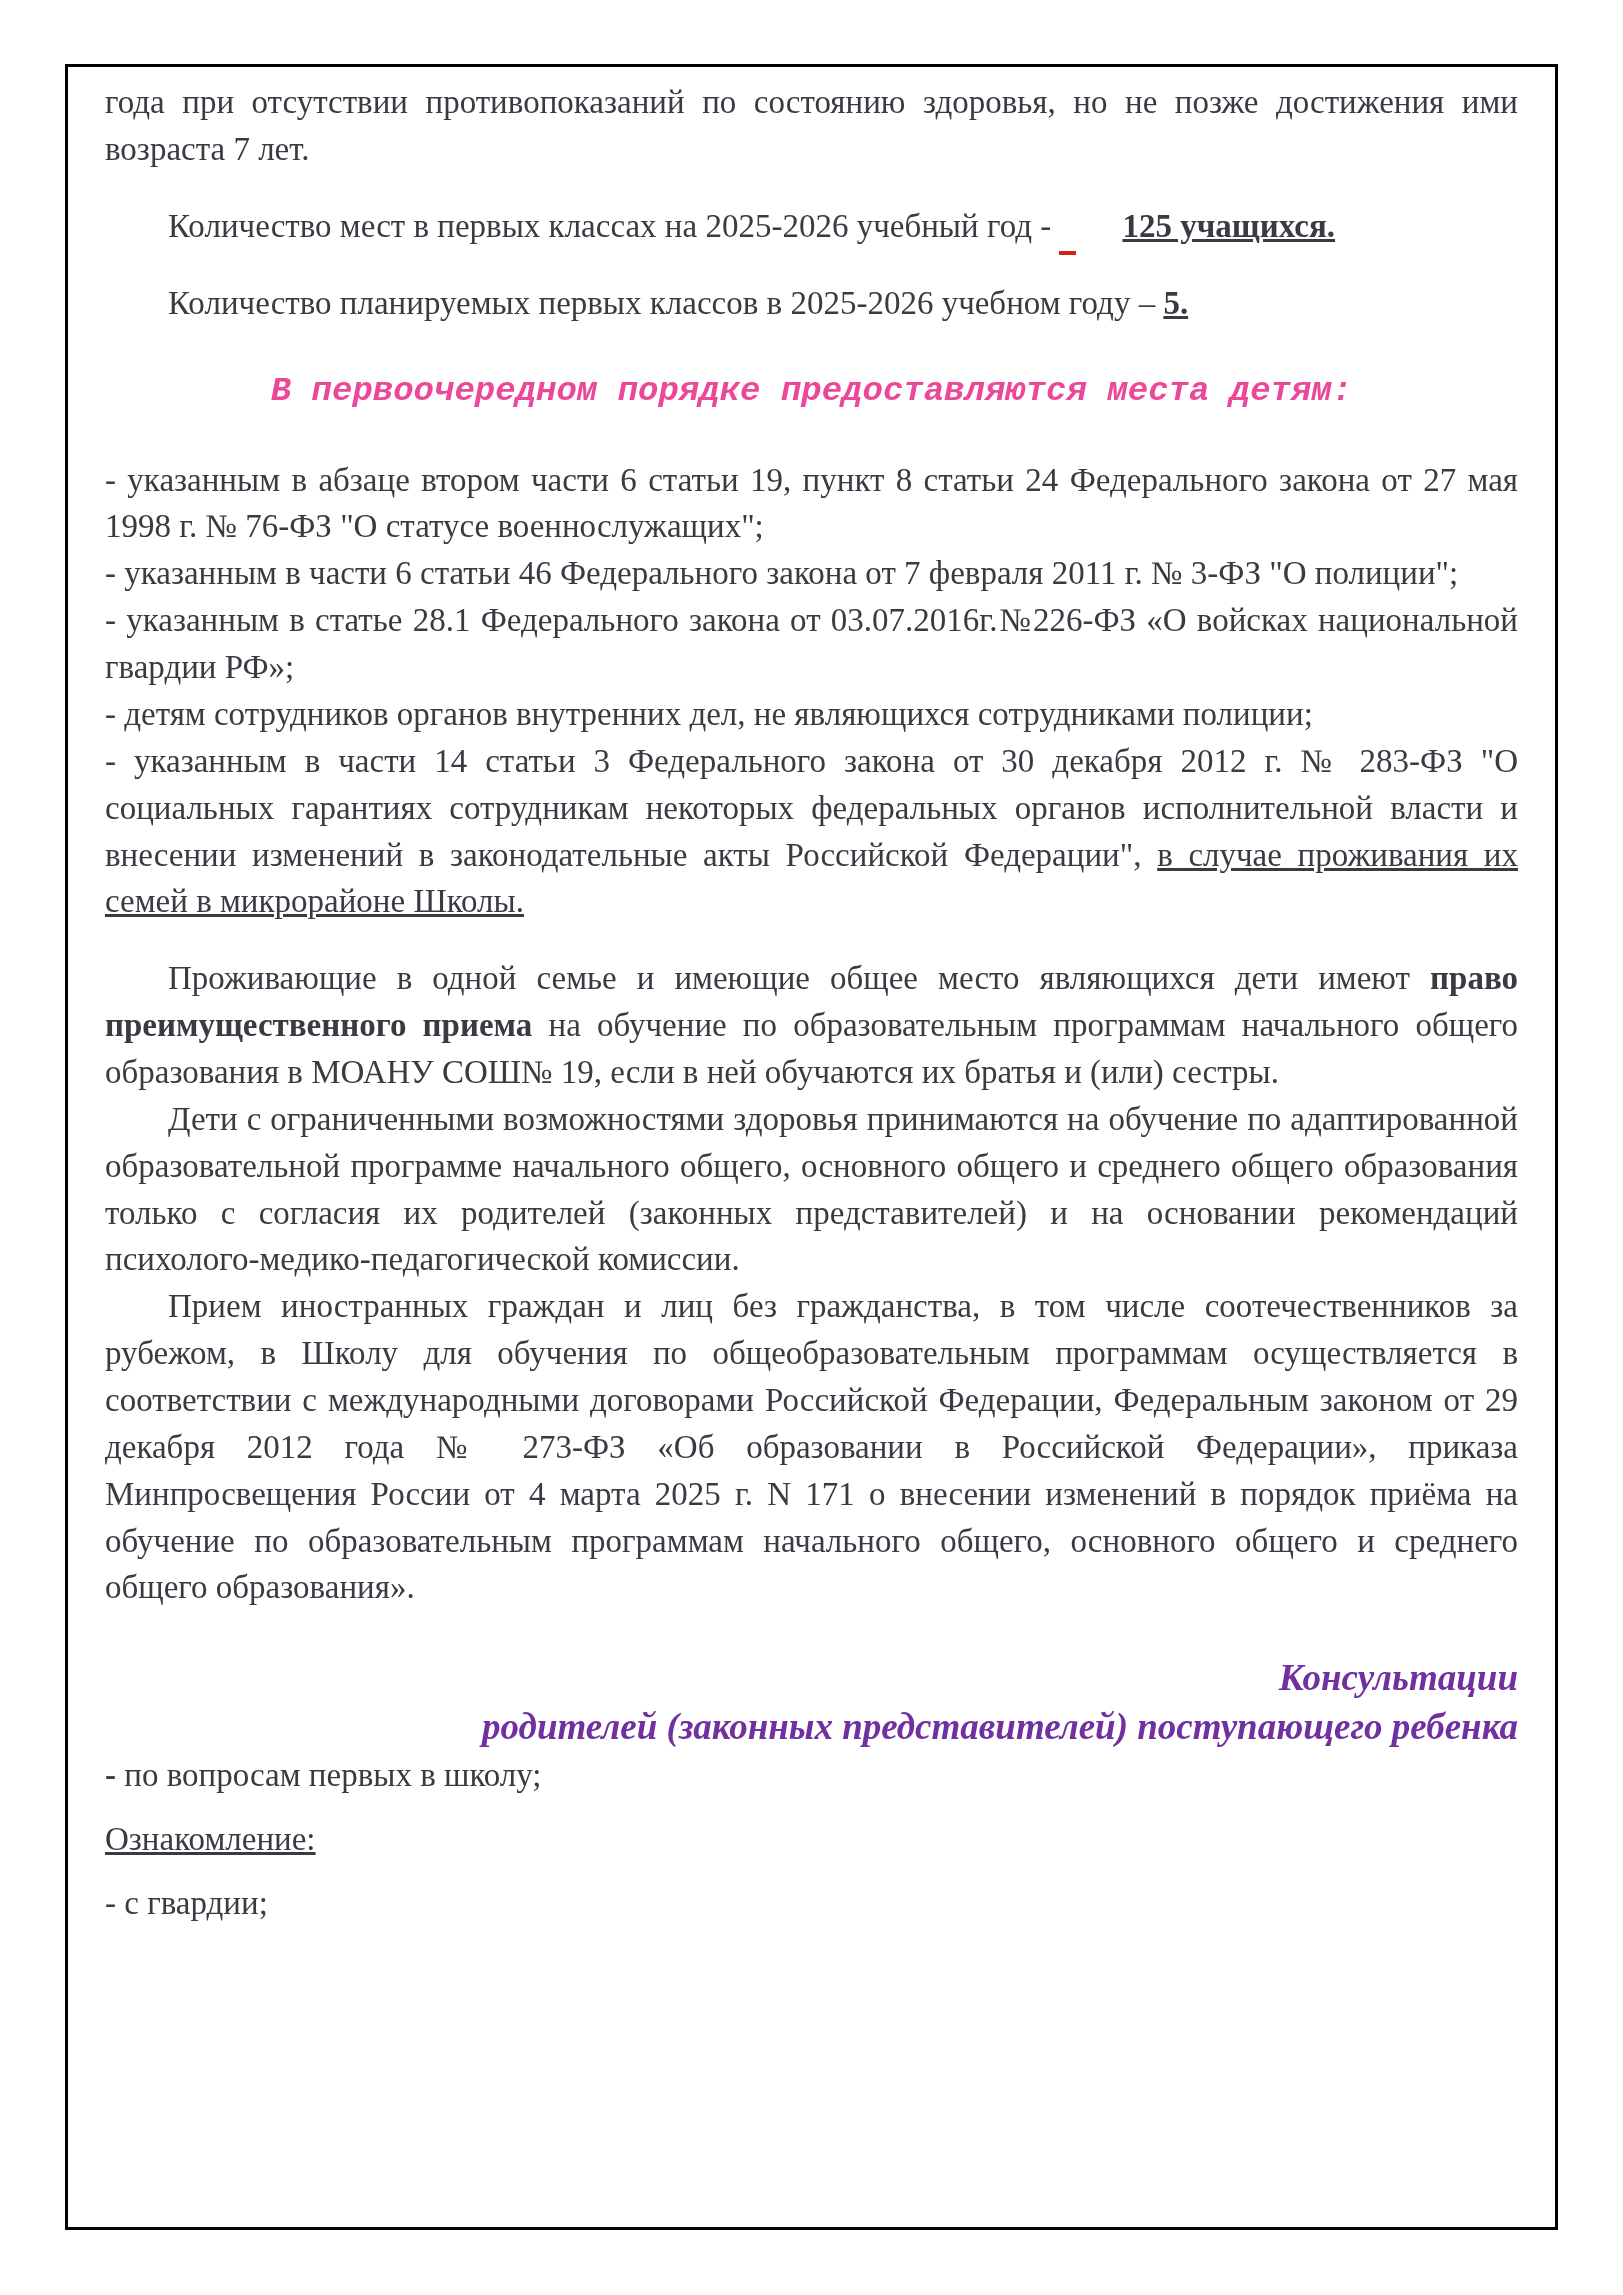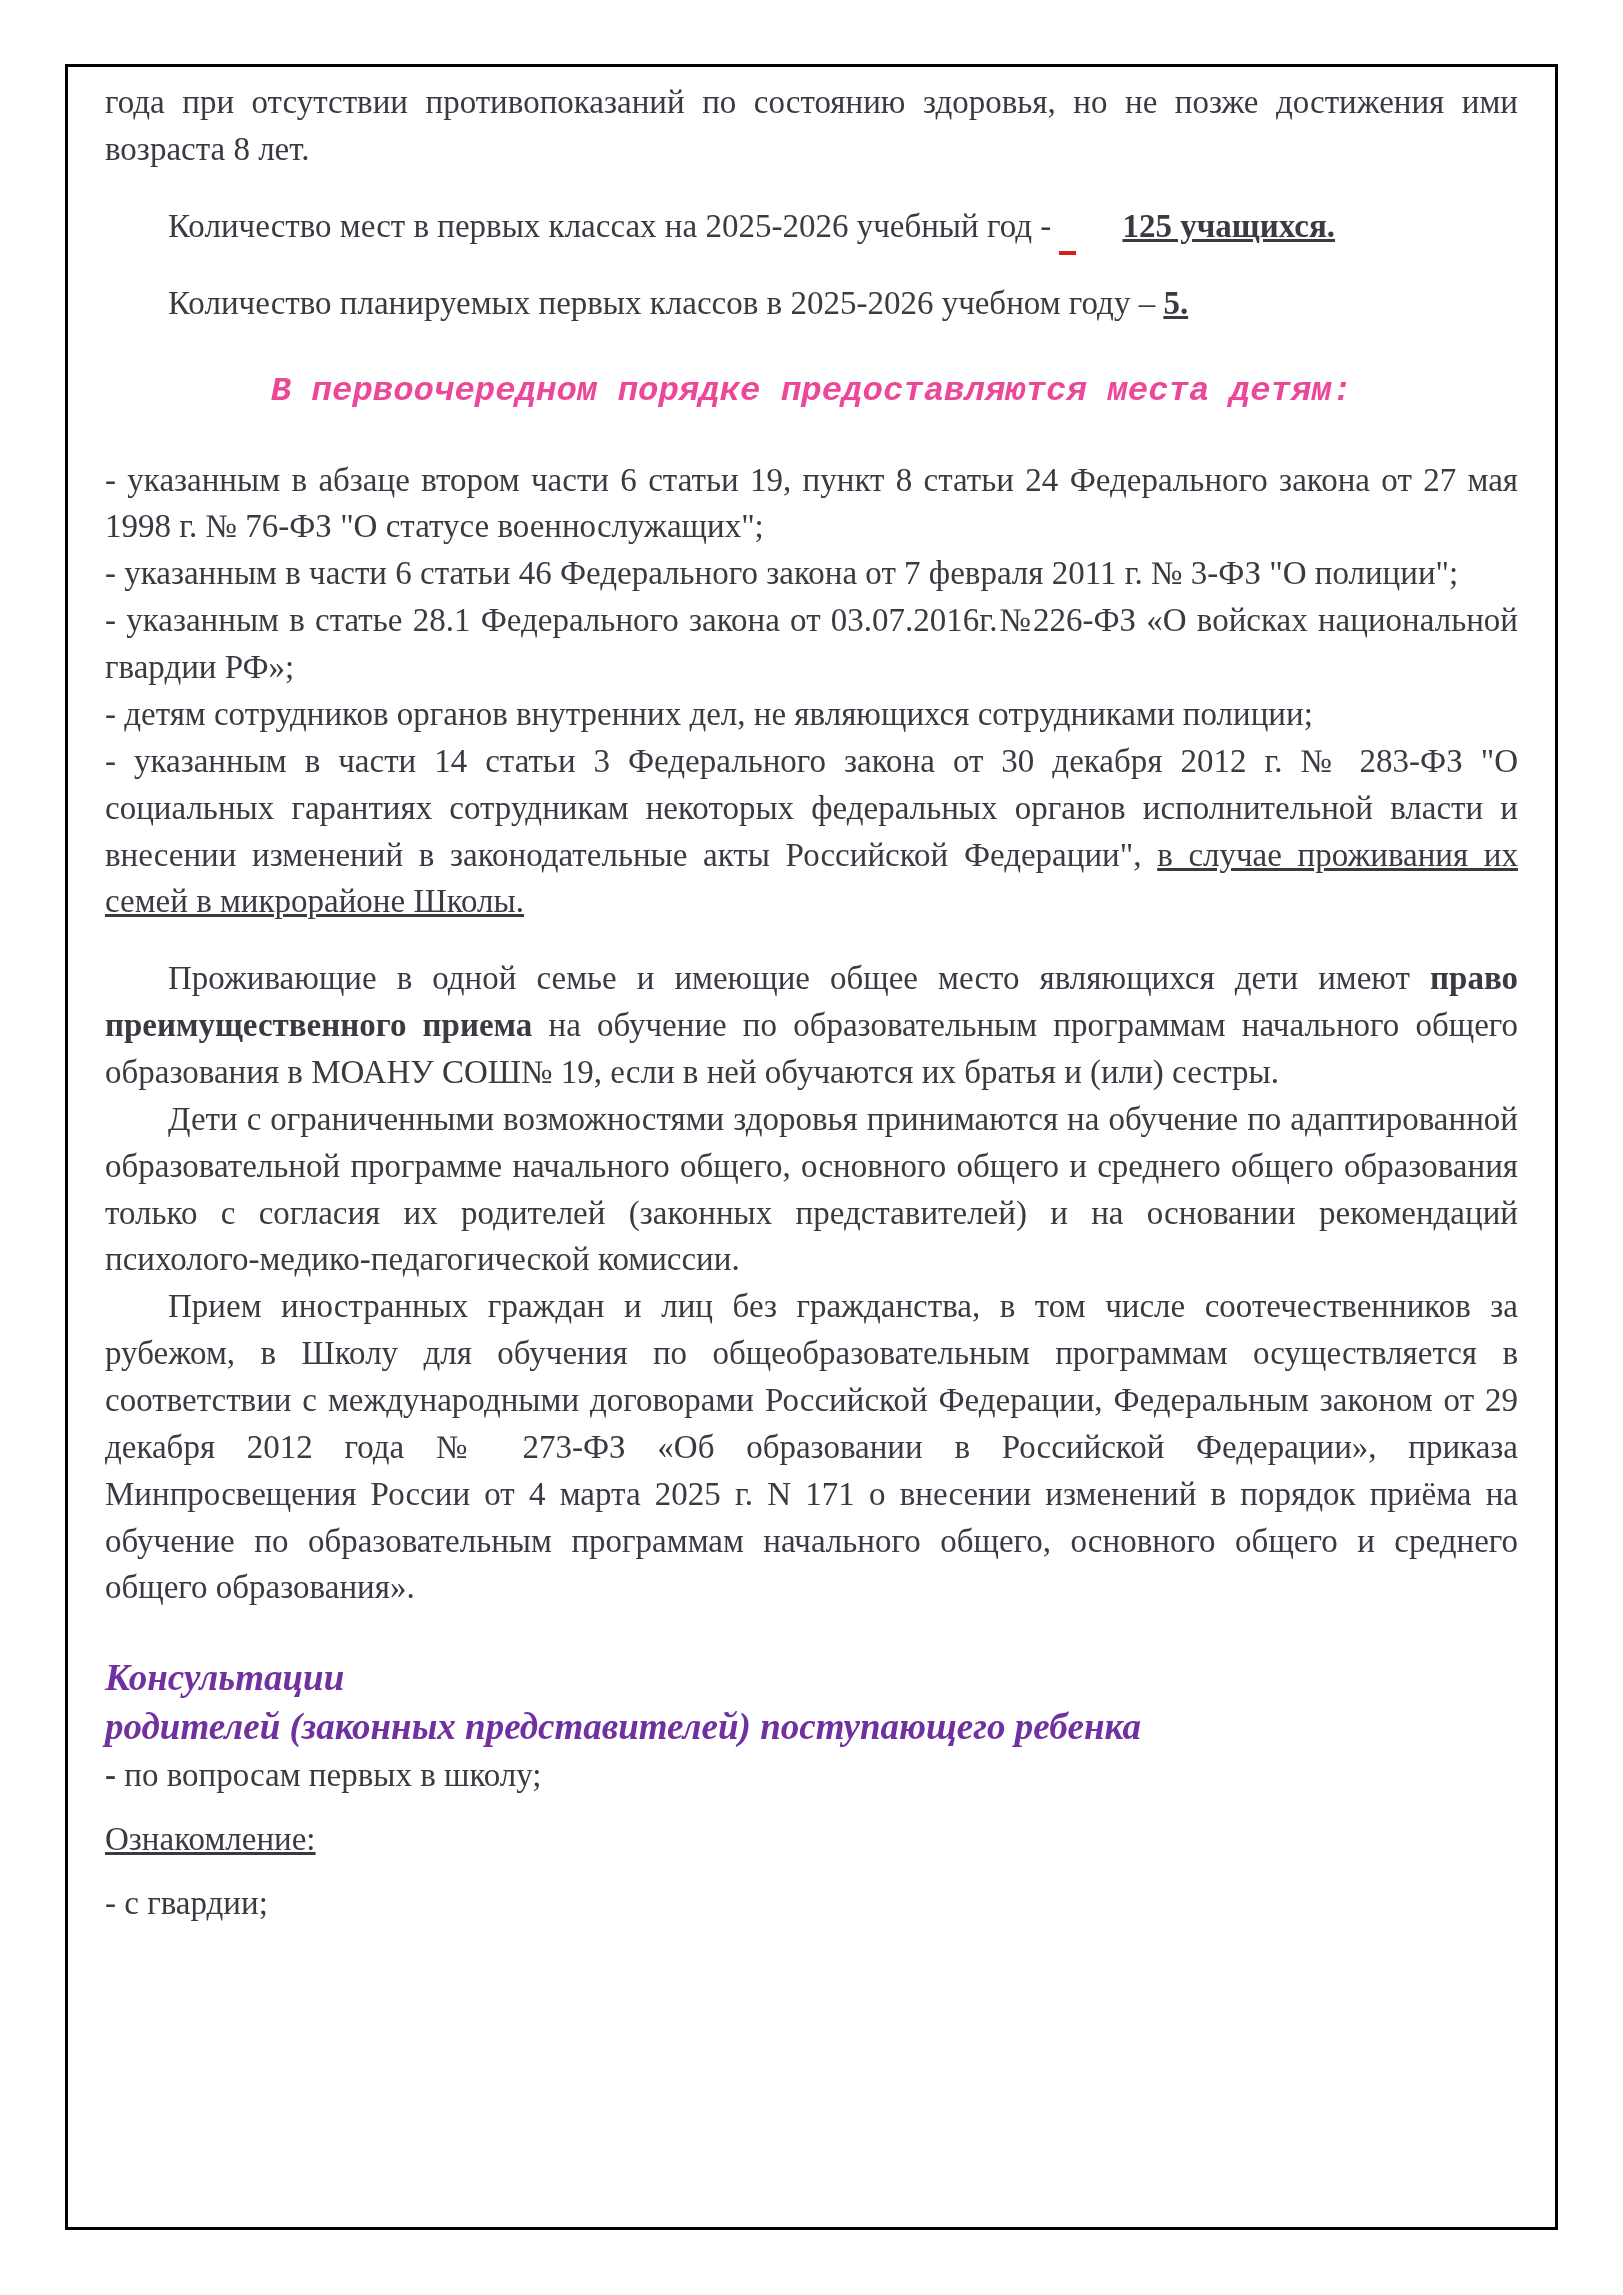--- a/index.html
+++ b/index.html
@@ -66,21 +66,21 @@
     text-align: center;
     color: #ec4899;
     font-weight: bold;
     font-style: italic;
     font-size: 34px;
     line-height: 1.3;
     font-family: Liberation Mono, monospace;
   }
 
   .heading-purple-block {
-    text-align: left;
+    text-align: right;
     color: #7030a0;
     font-weight: bold;
     font-style: italic;
     font-size: 37px;
     line-height: 1.32;
   }
 
   b, .bold { font-weight: bold; }
   .u { text-decoration: underline; }
 
@@ -113,21 +113,21 @@
 </style>
 </head>
 <body>
 
 <div class="page">
 
   <div class="page-frame"></div>
 
   <div class="content">
 
-    <p class="para">года при отсутствии противопоказаний по состоянию здоровья, но не позже достижения ими возраста 8 лет.</p>
+    <p class="para">года при отсутствии противопоказаний по состоянию здоровья, но не позже достижения ими возраста 7 лет.</p>
 
     <p class="para para-indent gap-md"><span>Количество мест в первых классах на 2025-2026 учебный год - </span><span class="bold-u redmark">125 учащихся.</span></p>
 
     <p class="para para-indent gap-md"><span>Количество планируемых первых классов в 2025-2026 учебном году – </span><span class="bold-u">5.</span></p>
 
     <p class="heading-purple gap-lg">В первоочередном порядке предоставляются места детям:</p>
 
     <div class="gap-lg">
       <p class="list-line">- указанным в абзаце втором части 6 статьи 19, пункт 8 статьи 24 Федерального закона от 27 мая 1998 г. № 76-ФЗ "О статусе военнослужащих";</p>
       <p class="list-line">- указанным в части 6 статьи 46 Федерального закона от 7 февраля 2011 г. № 3-ФЗ "О полиции";</p>

